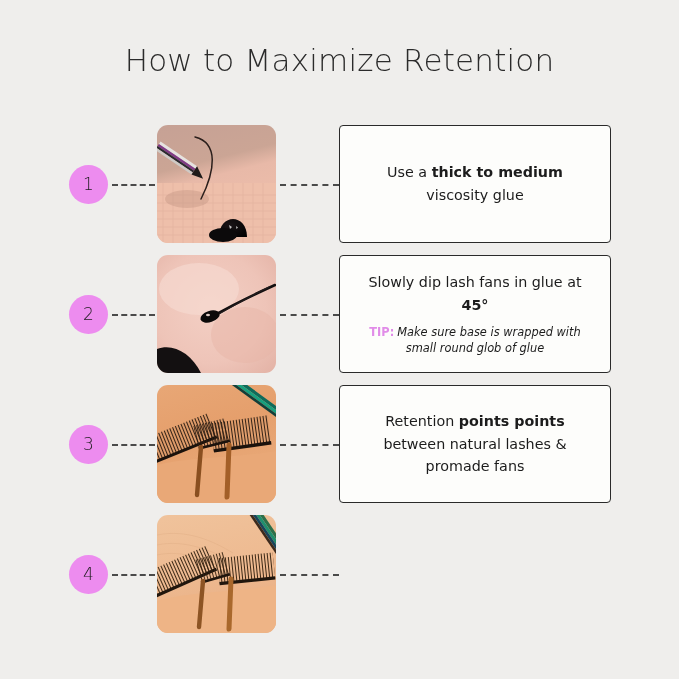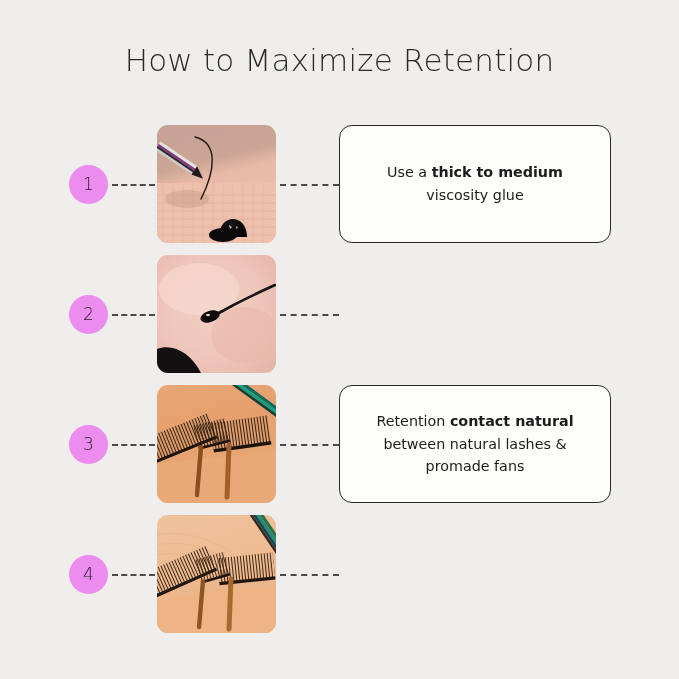--- a/index.html
+++ b/index.html
@@ -90,21 +90,21 @@
   .thumb svg { display: block; width: 119px; height: 118px; }
 
   
   .card {
     position: absolute;
     left: 339px;
     top: 0;
     width: 272px;
     height: 118px;
     border: 1.3px solid #2a2a2a;
-    border-radius: 13px;
+    border-radius: 4px;
     background: #fdfdfb;
     display: flex;
     flex-direction: column;
     align-items: center;
     justify-content: center;
     padding: 6px 16px;
   }
   .card-text {
     text-align: center;
     font-size: 14.3px;
@@ -205,20 +205,26 @@
         <ellipse cx="42" cy="34" rx="40" ry="26" fill="#f6dad1" opacity="0.65"></ellipse>
         <ellipse cx="88" cy="80" rx="34" ry="28" fill="#e7b5a7" opacity="0.5"></ellipse>
         <path d="M118 30 C 96 40, 72 52, 58 60" stroke="#120f10" stroke-width="2.6" fill="none" stroke-linecap="round"></path>
         <path d="M112 32 C 92 42, 74 52, 62 59" stroke="#241d1e" stroke-width="1.2" fill="none"></path>
         <ellipse cx="53" cy="61.5" rx="10" ry="5.6" fill="#0b0909" transform="rotate(-18 53 61.5)"></ellipse>
         <ellipse cx="51" cy="60" rx="2" ry="1.3" fill="#f6e2da" opacity="0.9"></ellipse>
         <path d="M0 94 C 16 88, 34 98, 44 118 L0 118 Z" fill="#131011"></path>
       </svg>
     </div>
 
+    <div class="card">
+      <div class="card-text"><span>Slowly dip lash fans in glue at </span><b>45°</b></div>
+      <div class="tip-block">
+        <span class="tip-label">TIP:</span><span>Make sure base is wrapped with small round glob of glue</span>
+      </div>
+    </div>
   </div>
 
   <div class="row row-3">
     <div class="badge">
       <span class="badge-num">3</span>
     </div>
     <div class="dash dash-left"></div>
     <div class="dash dash-right"></div>
 
     <div class="thumb">
@@ -257,21 +263,21 @@
           <rect x="56" y="12.4" width="64" height="2.6" fill="#123f3a"></rect>
           <path d="M56 6 L44 14 L56 15 Z" fill="#16231f"></path>
         </g>
 
         <path d="M44 62 L40 110" stroke="#8a4f20" stroke-width="4.4" stroke-linecap="round"></path>
         <path d="M72 60 L70 112" stroke="#a35f28" stroke-width="5" stroke-linecap="round"></path>
       </svg>
     </div>
 
     <div class="card">
-      <div class="card-text"><span>Retention </span><b>contact natural</b><span> between natural lashes &amp; promade fans</span></div>
+      <div class="card-text"><span>Retention </span><b>points points</b><span> between natural lashes &amp; promade fans</span></div>
     </div>
   </div>
 
   <div class="row row-4">
     <div class="badge">
       <span class="badge-num">4</span>
     </div>
     <div class="dash dash-left"></div>
     <div class="dash dash-right"></div>
 

